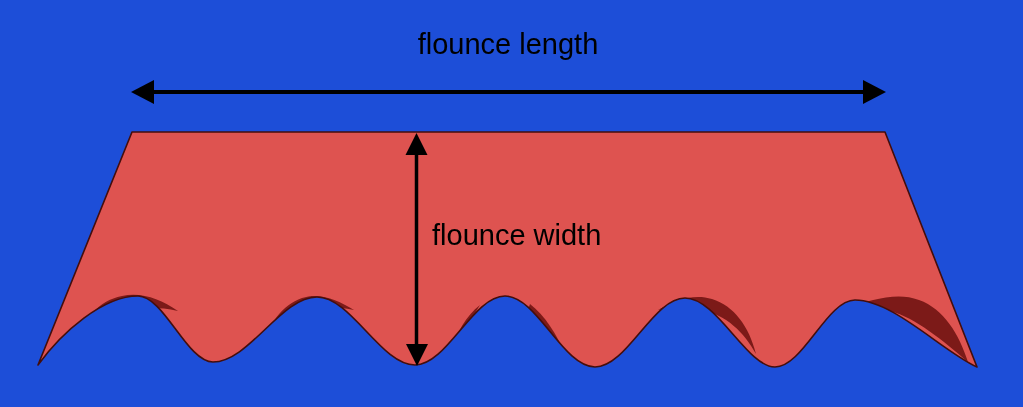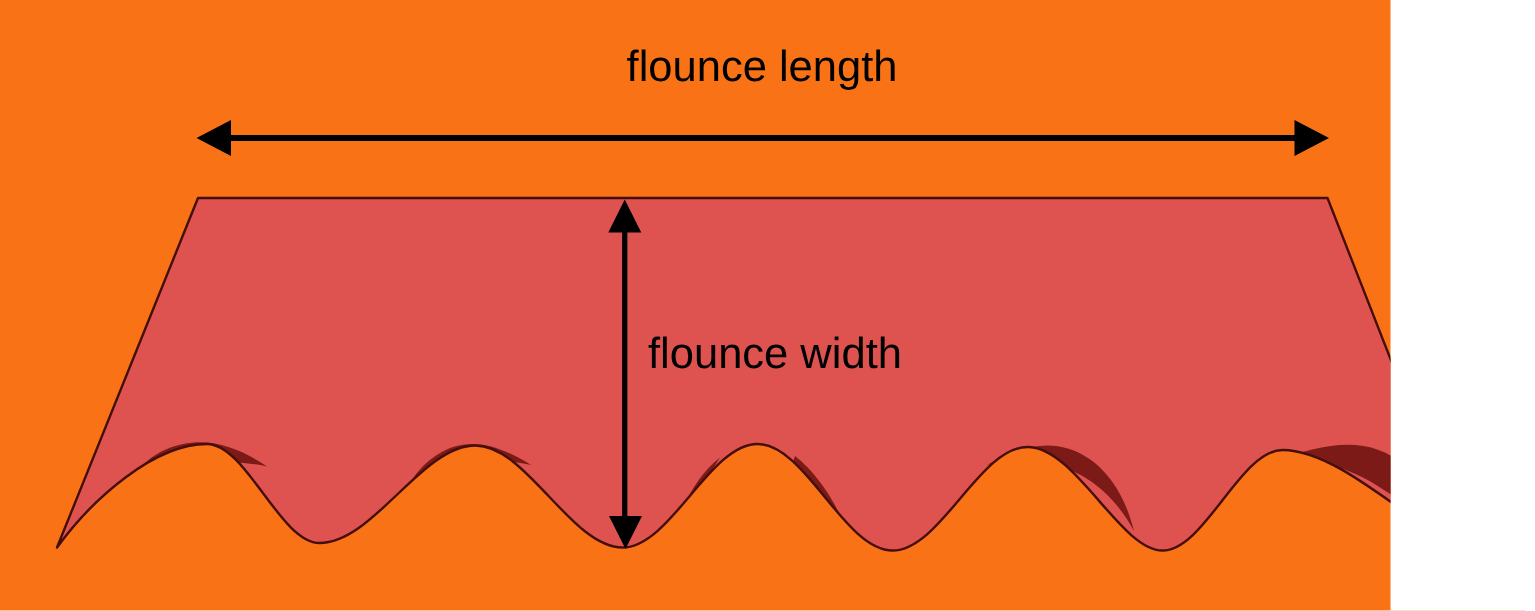--- a/index.html
+++ b/index.html
@@ -2,23 +2,23 @@
 <html><head>
 <meta charset="utf-8">
 <style>
   html, body {
     margin: 0;
     padding: 0;
     background: #ffffff;
   }
   .stage {
     position: relative;
-    width: 927px;
+    width: 1023px;
     height: 407px;
-    background: #f97316;
+    background: #1d4ed8;
     overflow: hidden;
     font-family: "Liberation Sans", sans-serif;
   }
   svg { display: block; }
   .dim-label {
     font-family: "Liberation Sans", sans-serif;
     font-size: 29px;
     fill: #000000;
   }
 </style>

